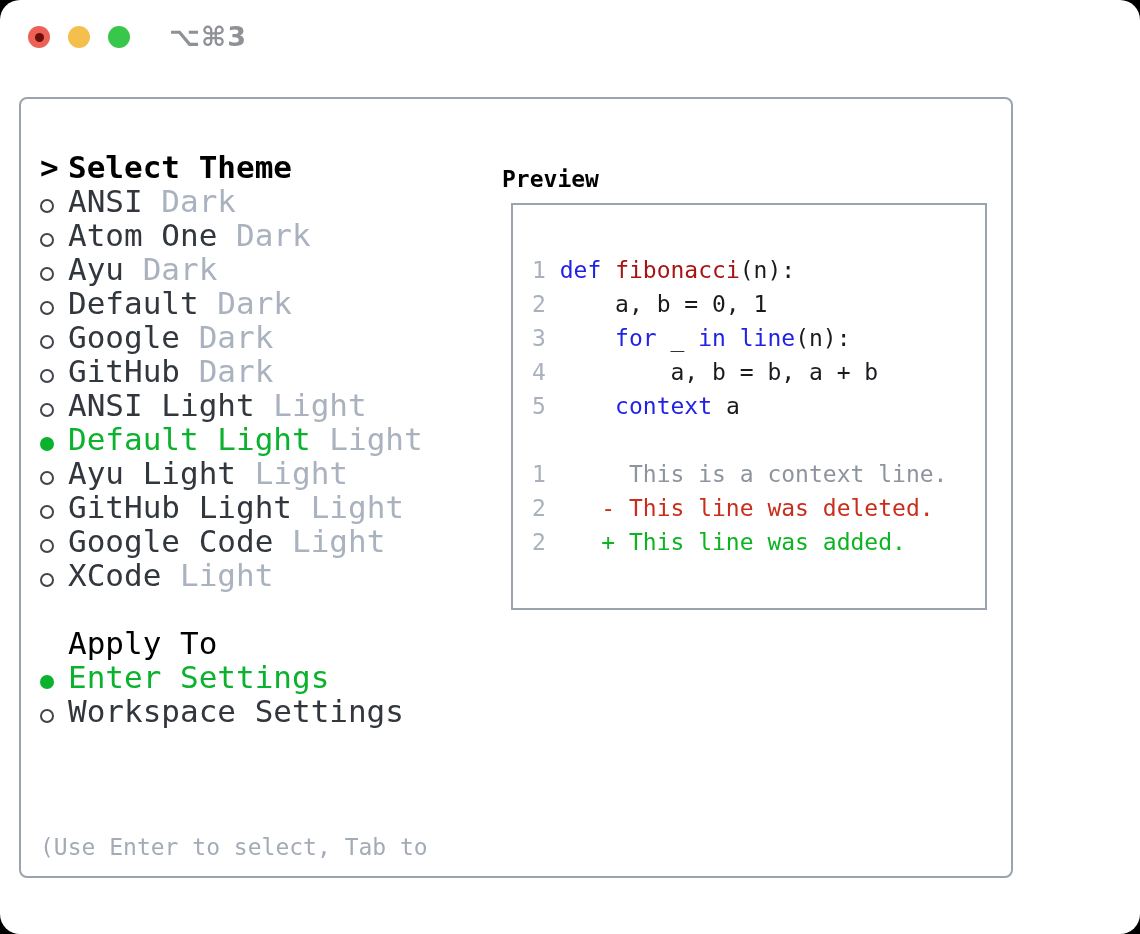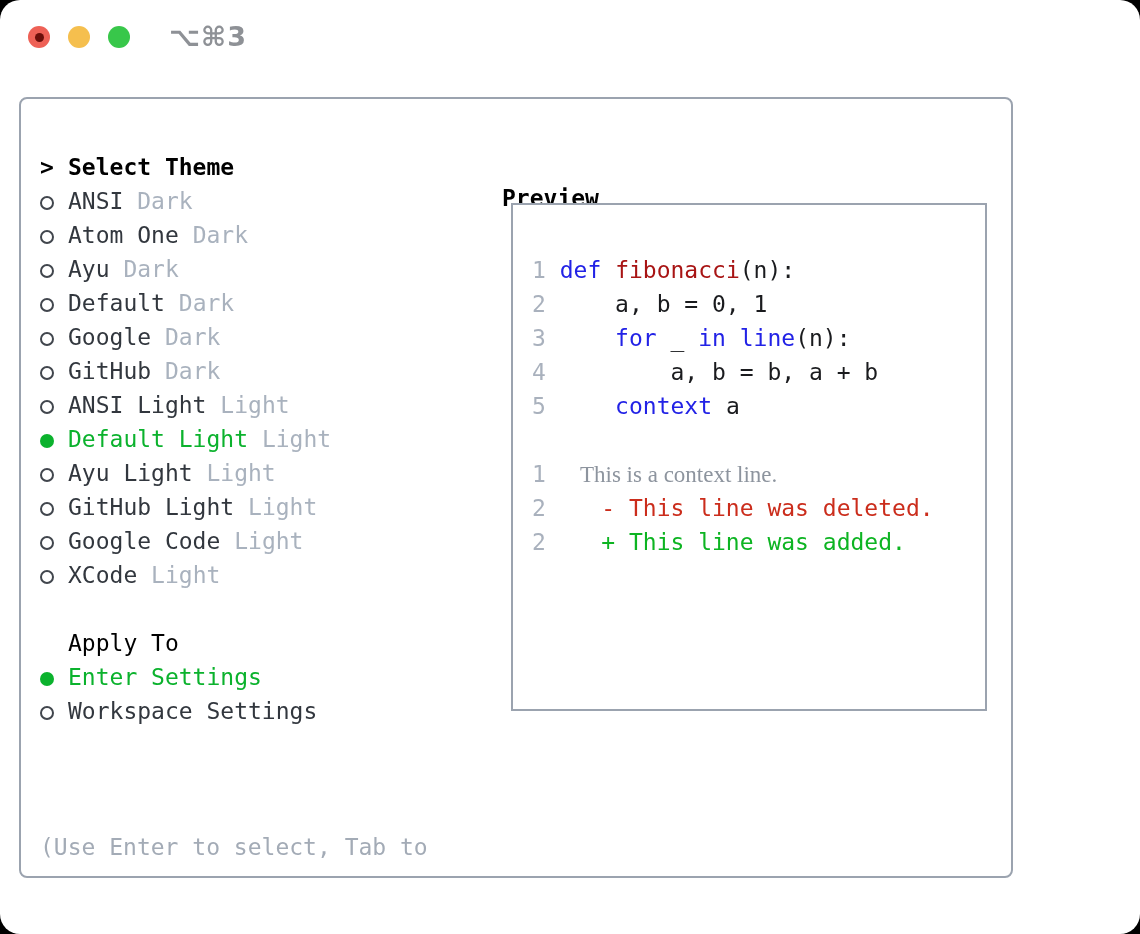--- a/index.html
+++ b/index.html
@@ -23,21 +23,21 @@
     color:var(--title-gray);letter-spacing:1px;
   }
   
   .panel{
     position:absolute;left:19px;top:97px;width:994px;height:781px;
     border:2px solid var(--border-gray);border-radius:8px;box-sizing:border-box;
     background:#fff;
   }
   .left-col,.apply-col{
     position:absolute;left:19px;
-    font-size:23px;line-height:34px;color:var(--item-color);
+    font-size:31px;line-height:34px;color:var(--item-color);
   }
   .left-col{top:51px;}
   .apply-col{top:527px;}
   .row{height:34px;white-space:pre;}
   .marker{display:inline-block;width:28px;}
   .cursor{font-weight:bold;color:#000;}
   .hdr{font-weight:bold;color:#000;}
   .apply-hdr{color:#000;}
   .ring{display:inline-block;width:14px;height:14px;border:2px solid var(--ring-color);
         border-radius:50%;box-sizing:border-box;vertical-align:-1px;}
@@ -45,32 +45,32 @@
        background:var(--accent-green);vertical-align:-1px;}
   .selected .theme-name,.selected .apply-name{color:var(--accent-green);}
   .tag{color:var(--tag-gray);margin-top:28px;}
   .help{
     position:absolute;left:19px;top:663px;
     font-size:23px;line-height:34px;color:var(--help-gray);white-space:pre;
   }
   
   .preview-title{
     position:absolute;left:481px;top:63px;height:34px;line-height:34px;
-    font-size:23px;font-weight:bold;color:#000;margin-top:19px;
+    font-size:23px;font-weight:bold;color:#000;
   }
   .preview-box{
-    position:absolute;left:490px;top:104px;width:476px;height:508px;
+    position:absolute;left:490px;top:104px;width:476px;height:407px;
     border:2px solid var(--border-gray);box-sizing:border-box;
     padding:48px 16px 0 19px;background:#fff;
   }
   .code-line{height:34px;line-height:34px;font-size:23px;white-space:pre;color:var(--code-plain);}
   .gutter{color:var(--gutter-gray);}
   .kw{color:var(--keyword-blue);}
   .fn{color:var(--function-red);}
-  .ctx{color:var(--context-gray);font-family:Liberation Serif, serif;}
+  .ctx{color:var(--context-gray);}
   .del{color:var(--deleted-red);}
   .add{color:var(--added-green);}
   .pl{color:var(--code-plain);}
 </style>
 </head>
 <body>
 
 <div class="window">
 
   <div>

